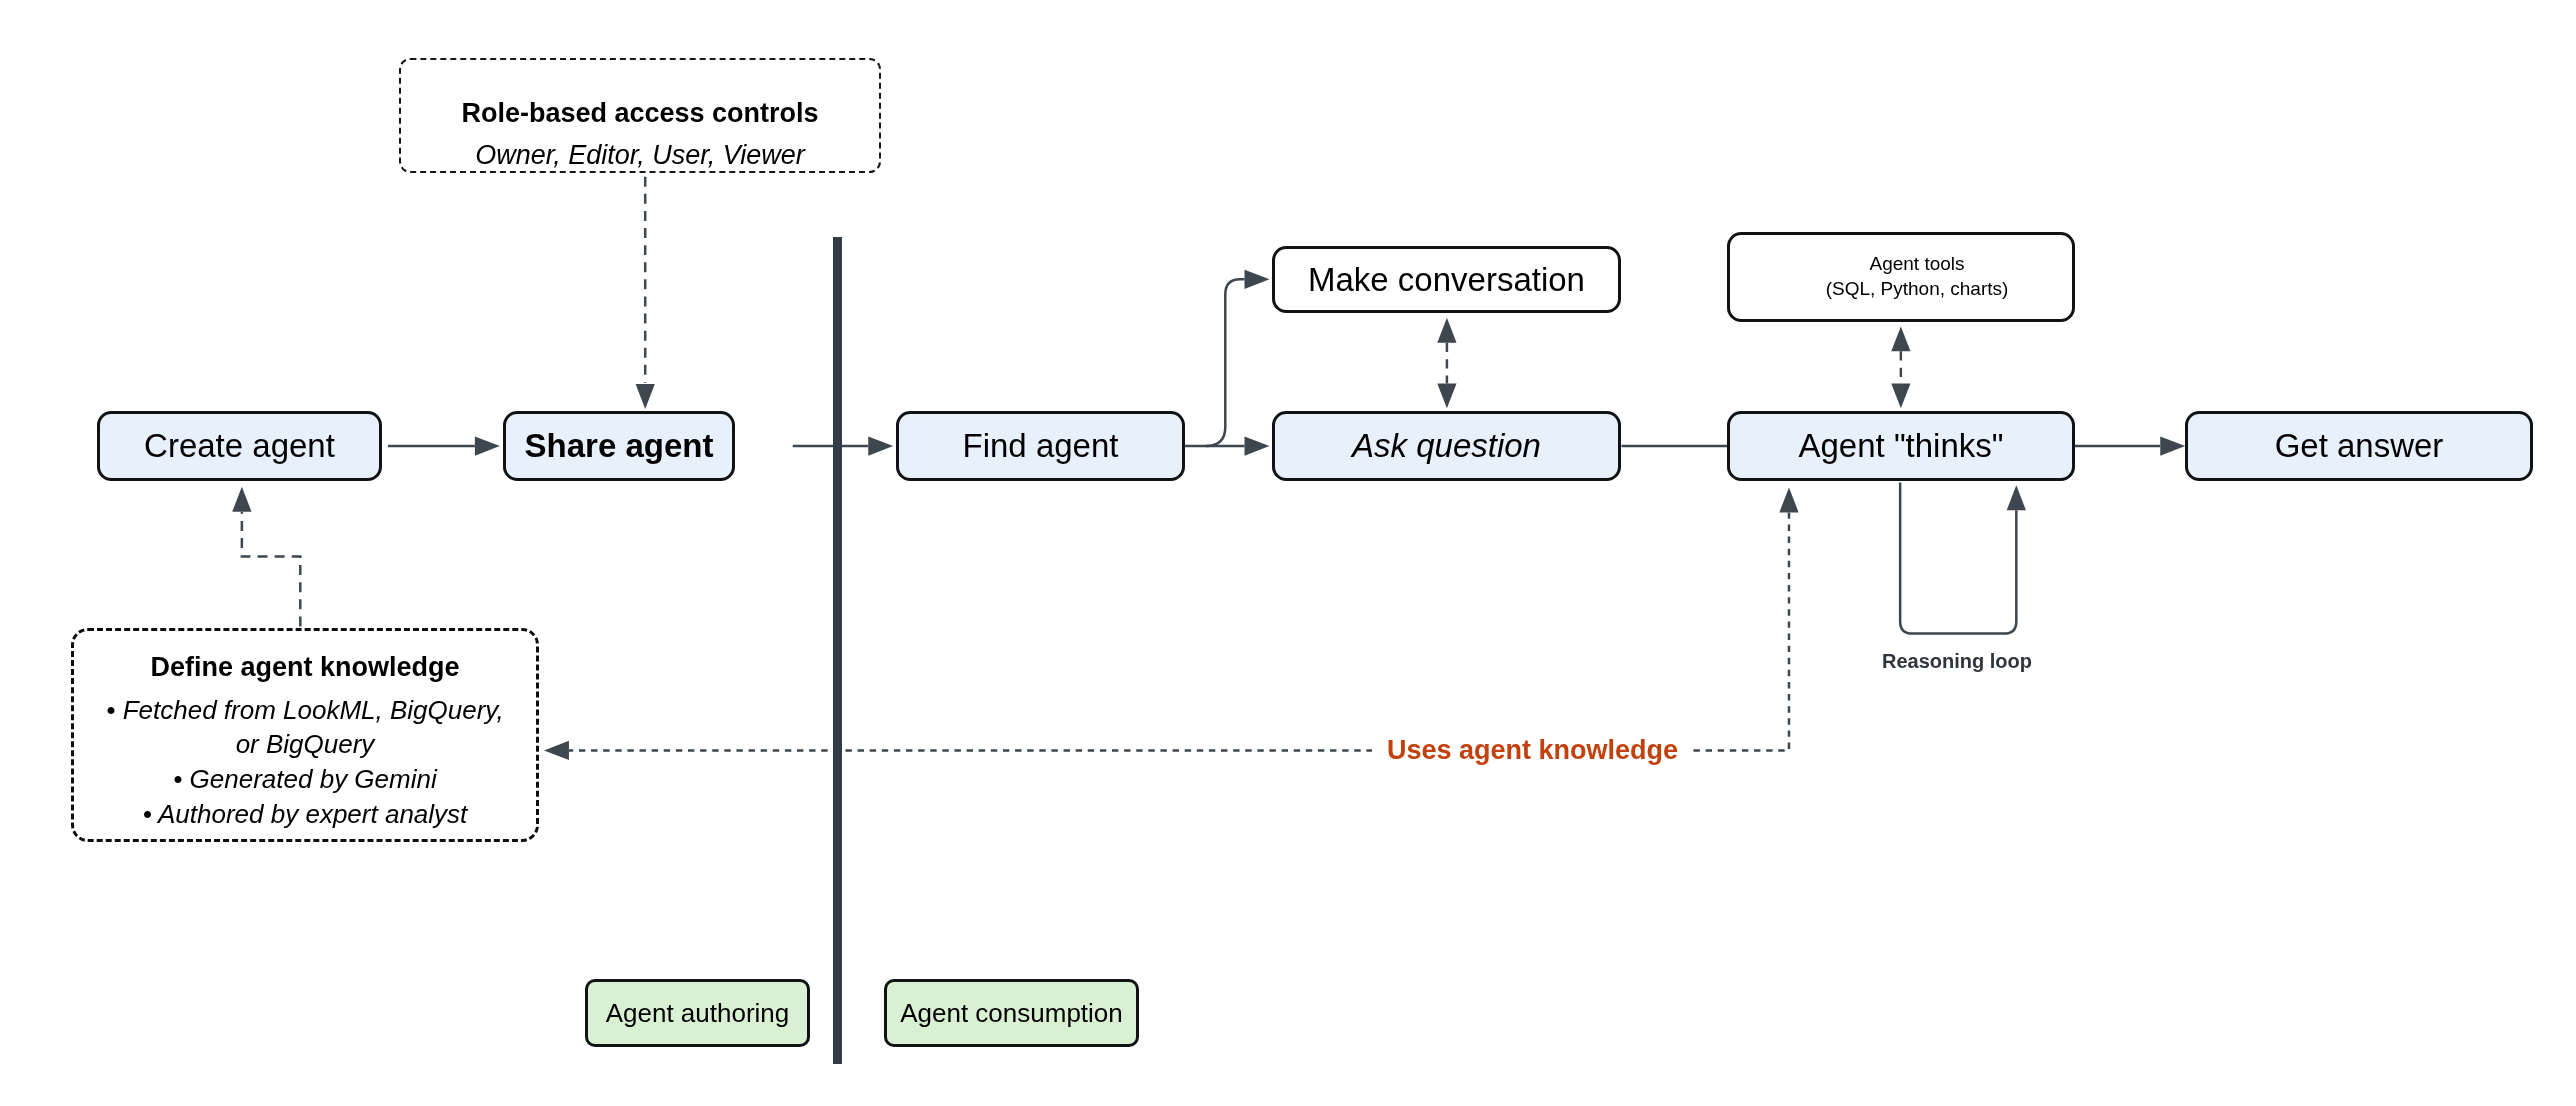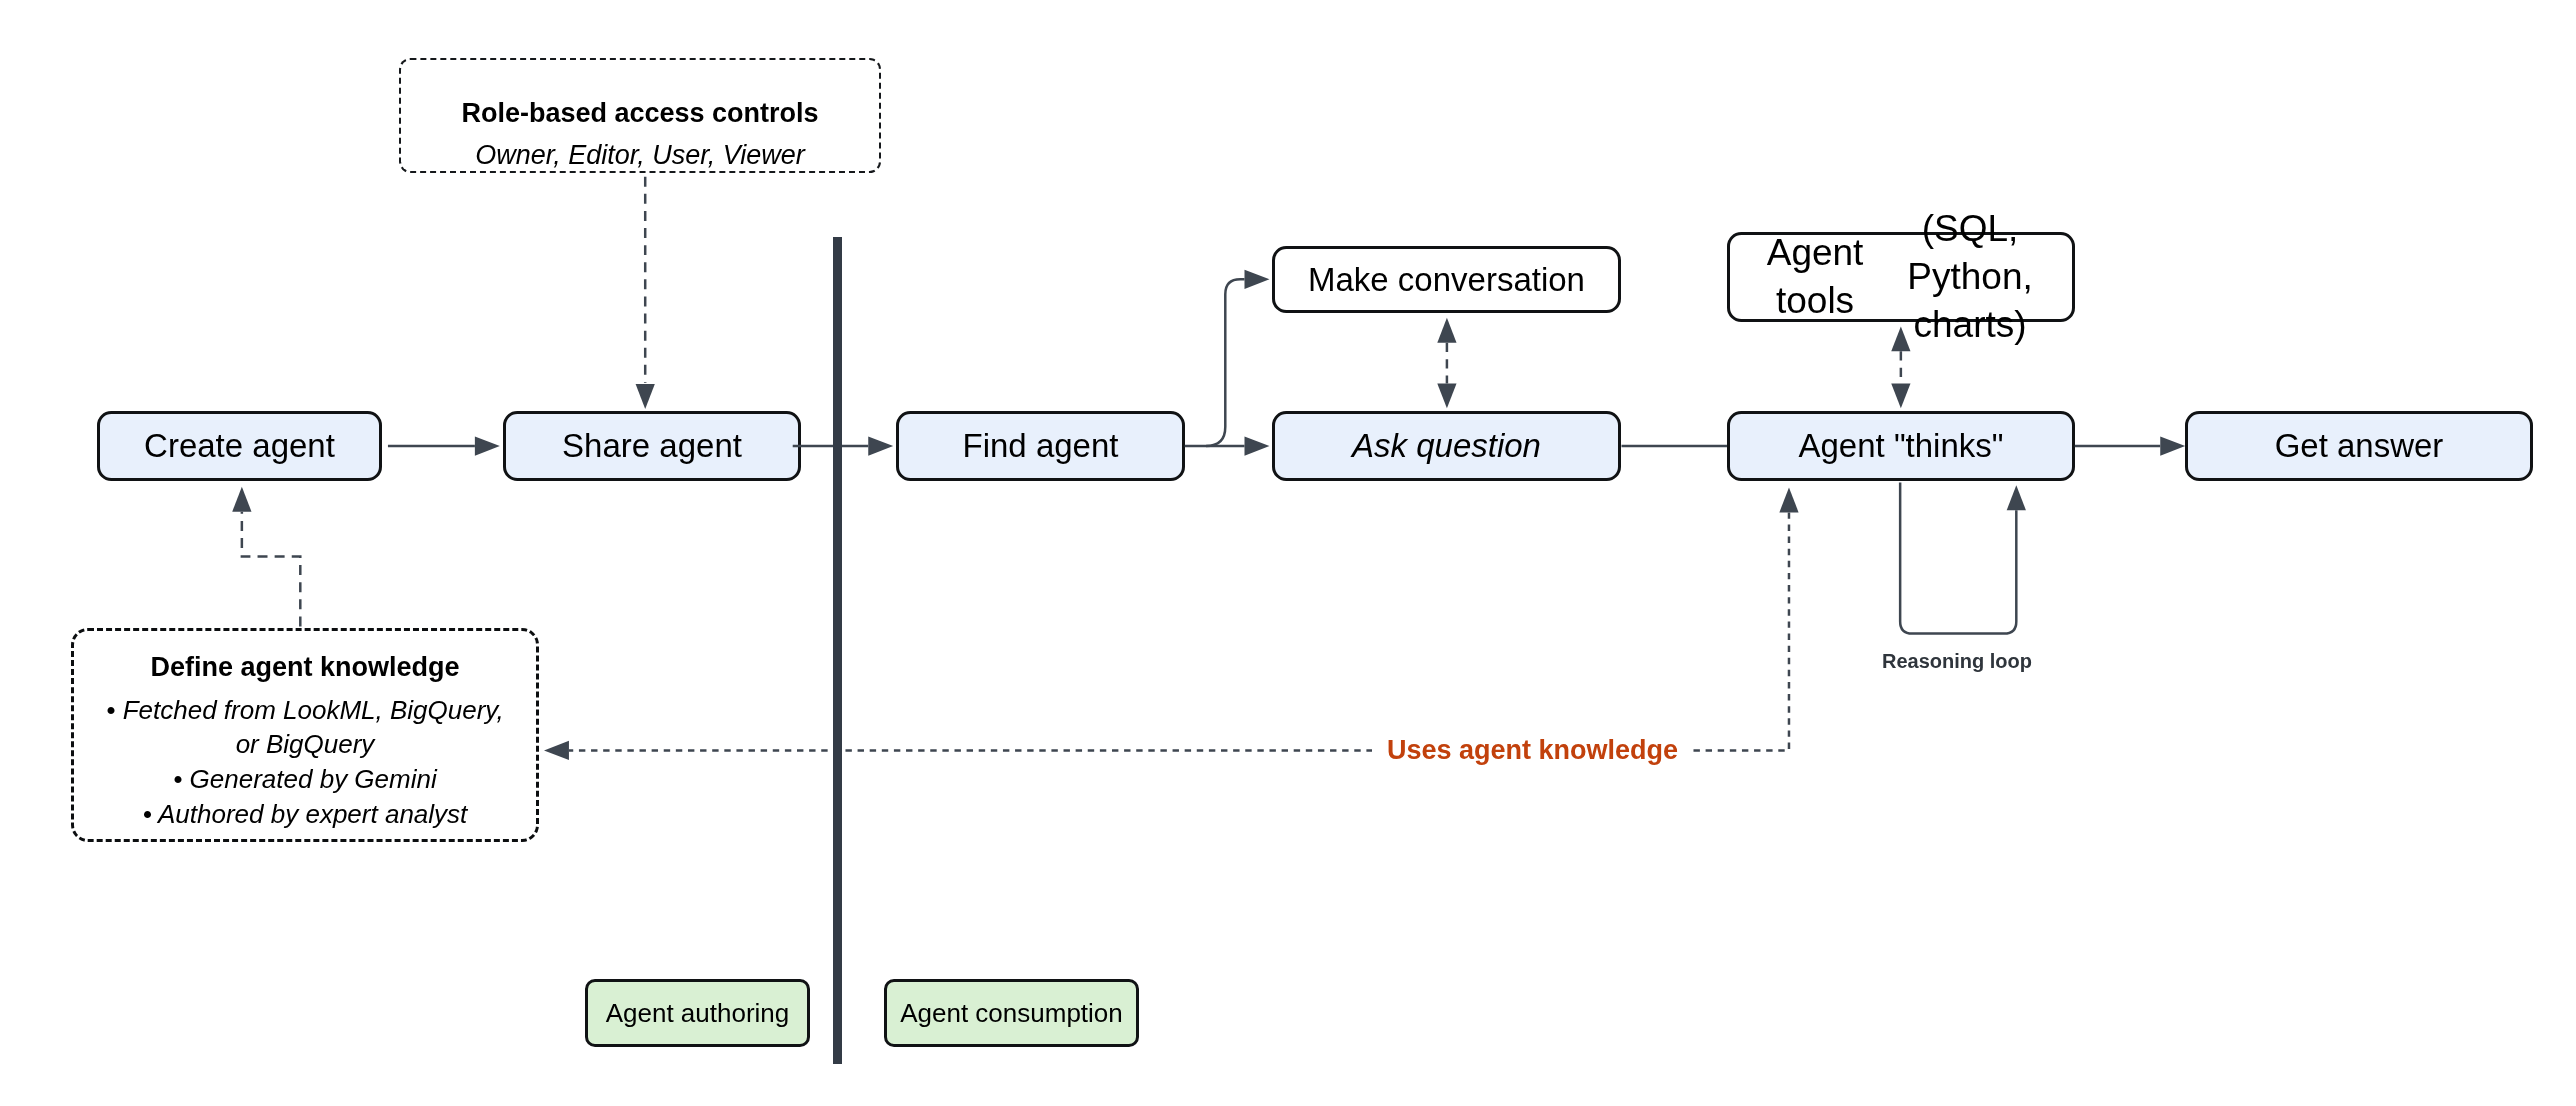--- a/index.html
+++ b/index.html
@@ -16,21 +16,21 @@
     box-sizing:border-box;
     background:#e8f0fc;
     border:3.6px solid #101214;
     border-radius:14.3px;
     display:flex;align-items:center;justify-content:center;
     font-size:33px;color:#000;
     z-index:2;
     text-align:center;
   }
   .node--white{background:#ffffff;}
-  .node--tools{flex-direction:row;font-size:37px;line-height:1.3;padding-left:32px;}
+  .node--tools{flex-direction:column;font-size:19px;line-height:1.3;padding-left:32px;}
   
   .callout{
     position:absolute;
     box-sizing:border-box;
     background:#ffffff;
     display:flex;flex-direction:column;align-items:center;justify-content:flex-end;
     text-align:center;color:#000;z-index:2;
   }
   .callout--rbac{
     border:2.9px dashed #15181b;border-radius:11.4px;
@@ -73,21 +73,21 @@
 </style>
 </head>
 <body>
 
 <div id="stage">
 
   <div class="node" style="left:97px;top:411px;width:285px;height:70px;">
     <span>Create agent</span>
   </div>
 
-  <div class="node" style="left:503px;top:411px;width:298px;height:70px;">
+  <div class="node" style="left:503px;top:411px;width:232px;height:70px;font-weight:bold;">
     <span>Share agent</span>
   </div>
 
   <div class="node" style="left:896px;top:411px;width:289px;height:70px;">
     <span>Find agent</span>
   </div>
 
   <div class="node node--white" style="left:1272px;top:246px;width:349px;height:67px;">
     <span>Make conversation</span>
   </div>

